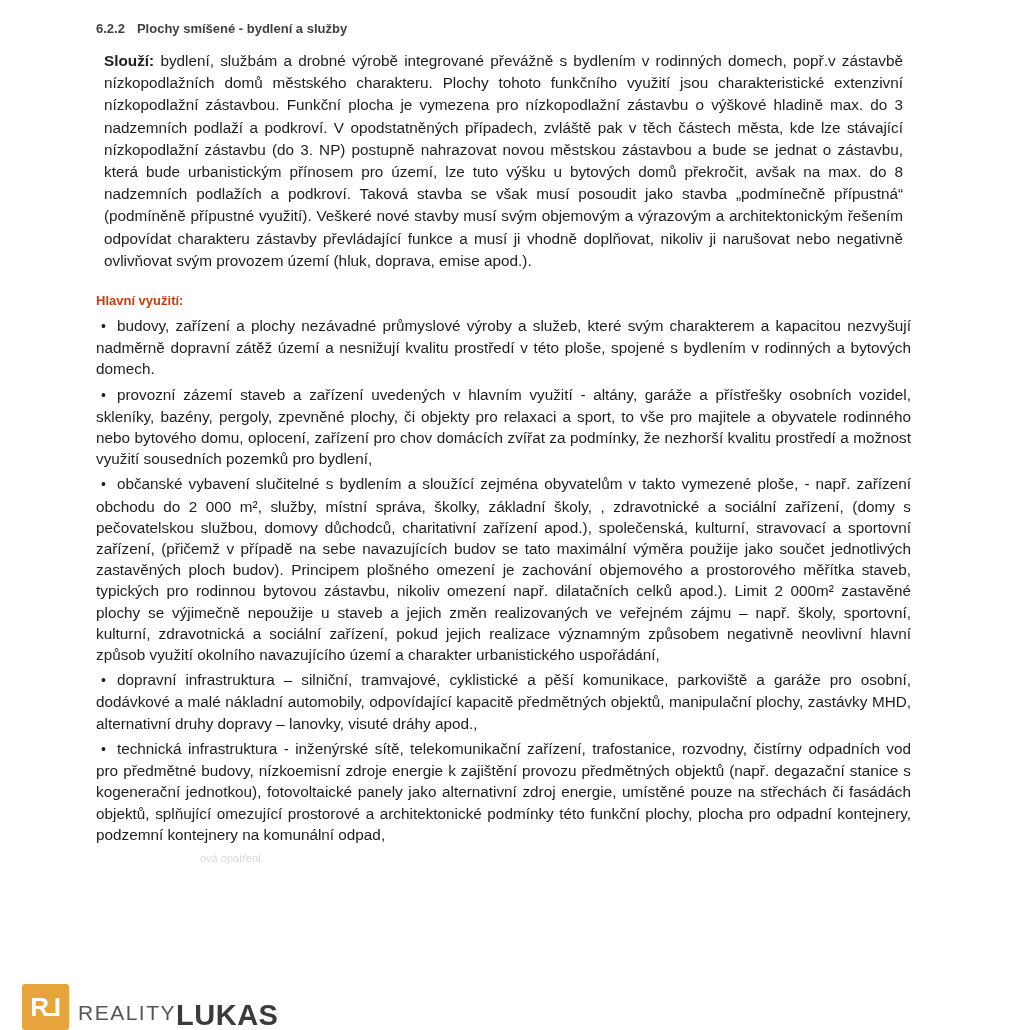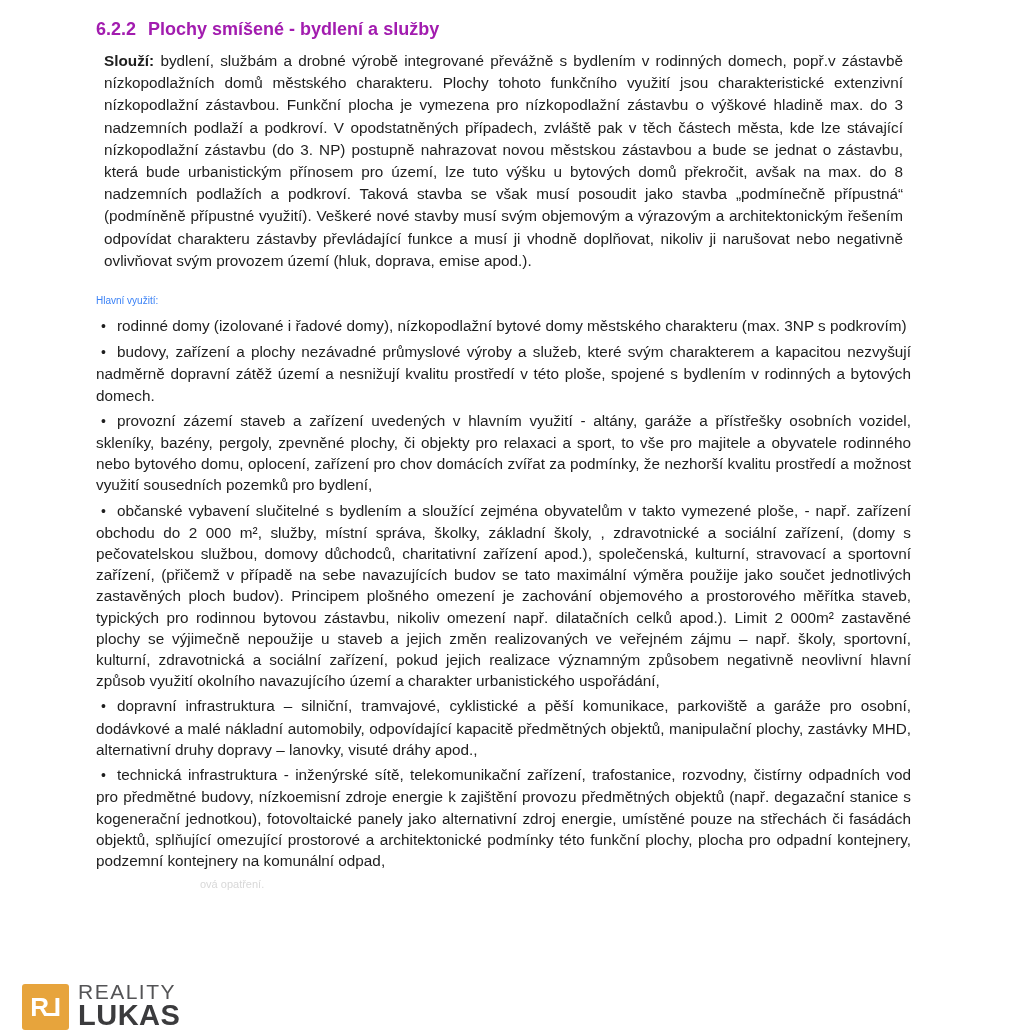--- a/index.html
+++ b/index.html
@@ -11,39 +11,39 @@
     font-family: "Liberation Sans", "DejaVu Sans", sans-serif;
     color: #1e1e1e;
     -webkit-font-smoothing: antialiased;
   }
   .content {
     position: absolute;
     left: 96px; top: 12px;
     width: 815px;
   }
   h1.doc-heading {
-    font-size: 18px;
+    font-size: 13px;
     font-weight: bold;
     margin: 6px 0 10px 0;
     line-height: 22px;
-    color: #a21caf;
+    color: #404040;
   }
   h1.doc-heading .h-num { margin-right: 12px; }
   p.intro {
     font-size: 15.3px;
     line-height: 22.2px;
     text-align: justify;
     margin: 8px;
   }
   h2.sec-title {
-    font-size: 10px;
-    font-weight: normal;
+    font-size: 13px;
+    font-weight: bold;
     margin: 18px 0 2px 0;
     line-height: 21px;
-    color: #3b82f6;
+    color: #c2410c;
   }
   h2.sec-title.second { margin-top: 14px; }
   .bullet {
     font-size: 15.3px;
     line-height: 21.2px;
     text-align: justify;
     margin: 4px 0 0 0;
   }
   .dot {
     margin-left: 5px;
@@ -78,21 +78,21 @@
     color: #ffffff;
     font-weight: bold;
     font-size: 26px;
     line-height: 1;
   }
   .mono-l {
     display: inline-block;
     transform: scaleX(-1);
     margin-left: -4px;
   }
-  .logo-text { display: flex; flex-direction: column; padding-bottom: 2px; }
+  .logo-text { display: flex; flex-direction: row; padding-bottom: 2px; }
   .logo-line1 {
     font-size: 21px;
     letter-spacing: 1.5px;
     line-height: 1.0;
     font-weight: 400;
   }
   .logo-line2 {
     font-size: 29px;
     font-weight: bold;
     letter-spacing: 0.5px;
@@ -104,21 +104,20 @@
 <body>
 
 <div class="content">
 
   <h1 class="doc-heading"><span class="h-num">6.2.2</span><span>Plochy smíšené - bydlení a služby</span></h1>
 
   <p class="intro"><b>Slouží:</b><span> bydlení, službám a drobné výrobě integrované převážně s bydlením v rodinných domech, popř.v zástavbě nízkopodlažních domů městského charakteru. Plochy tohoto funkčního využití jsou charakteristické extenzivní nízkopodlažní zástavbou. Funkční plocha je vymezena pro nízkopodlažní zástavbu o výškové hladině max. do 3 nadzemních podlaží a podkroví. V opodstatněných případech, zvláště pak v těch částech města, kde lze stávající nízkopodlažní zástavbu (do 3. NP) postupně nahrazovat novou městskou zástavbou a bude se jednat o zástavbu, která bude urbanistickým přínosem pro území, lze tuto výšku u bytových domů překročit, avšak na max. do 8 nadzemních podlažích a podkroví. Taková stavba se však musí posoudit jako stavba „podmínečně přípustná“ (podmíněně přípustné využití). Veškeré nové stavby musí svým objemovým a výrazovým a architektonickým řešením odpovídat charakteru zástavby převládající funkce a musí ji vhodně doplňovat, nikoliv ji narušovat nebo negativně ovlivňovat svým provozem území (hluk, doprava, emise apod.).</span></p>
 
   <h2 class="sec-title">Hlavní využití:</h2>
 
-  <div class="bullet"><span class="dot">•</span><span>rodinné domy (izolované i řadové domy), nízkopodlažní bytové domy městského charakteru (max. 3NP s podkrovím)</span></div>
 
   <div class="bullet"><span class="dot">•</span><span>budovy, zařízení a plochy nezávadné průmyslové výroby a služeb, které svým charakterem a kapacitou nezvyšují nadměrně dopravní zátěž území a nesnižují kvalitu prostředí v této ploše, spojené s bydlením v rodinných a bytových domech.</span></div>
 
 
 
   <div class="bullet"><span class="dot">•</span><span>provozní zázemí staveb a zařízení uvedených v hlavním využití - altány, garáže a přístřešky osobních vozidel, skleníky, bazény, pergoly, zpevněné plochy, či objekty pro relaxaci a sport, to vše pro majitele a obyvatele rodinného nebo bytového domu, oplocení, zařízení pro chov domácích zvířat za podmínky, že nezhorší kvalitu prostředí a možnost využití sousedních pozemků pro bydlení,</span></div>
 
   <div class="bullet"><span class="dot">•</span><span>občanské vybavení slučitelné s bydlením a sloužící zejména obyvatelům v takto vymezené ploše, - např. zařízení obchodu do 2 000 m², služby, místní správa, školky, základní školy, , zdravotnické a sociální zařízení, (domy s pečovatelskou službou, domovy důchodců, charitativní zařízení apod.), společenská, kulturní, stravovací a sportovní zařízení, (přičemž v případě na sebe navazujících budov se tato maximální výměra použije jako součet jednotlivých zastavěných ploch budov). Principem plošného omezení je zachování objemového a prostorového měřítka staveb, typických pro rodinnou bytovou zástavbu, nikoliv omezení např. dilatačních celků apod.). Limit 2 000m² zastavěné plochy se výjimečně nepoužije u staveb a jejich změn realizovaných ve veřejném zájmu – např. školy, sportovní, kulturní, zdravotnická a sociální zařízení, pokud jejich realizace významným způsobem negativně neovlivní hlavní způsob využití okolního navazujícího území a charakter urbanistického uspořádání,</span></div>
 
   <div class="bullet"><span class="dot">•</span><span>dopravní infrastruktura – silniční, tramvajové, cyklistické a pěší komunikace, parkoviště a garáže pro osobní, dodávkové a malé nákladní automobily, odpovídající kapacitě předmětných objektů, manipulační plochy, zastávky MHD, alternativní druhy dopravy – lanovky, visuté dráhy apod.,</span></div>

